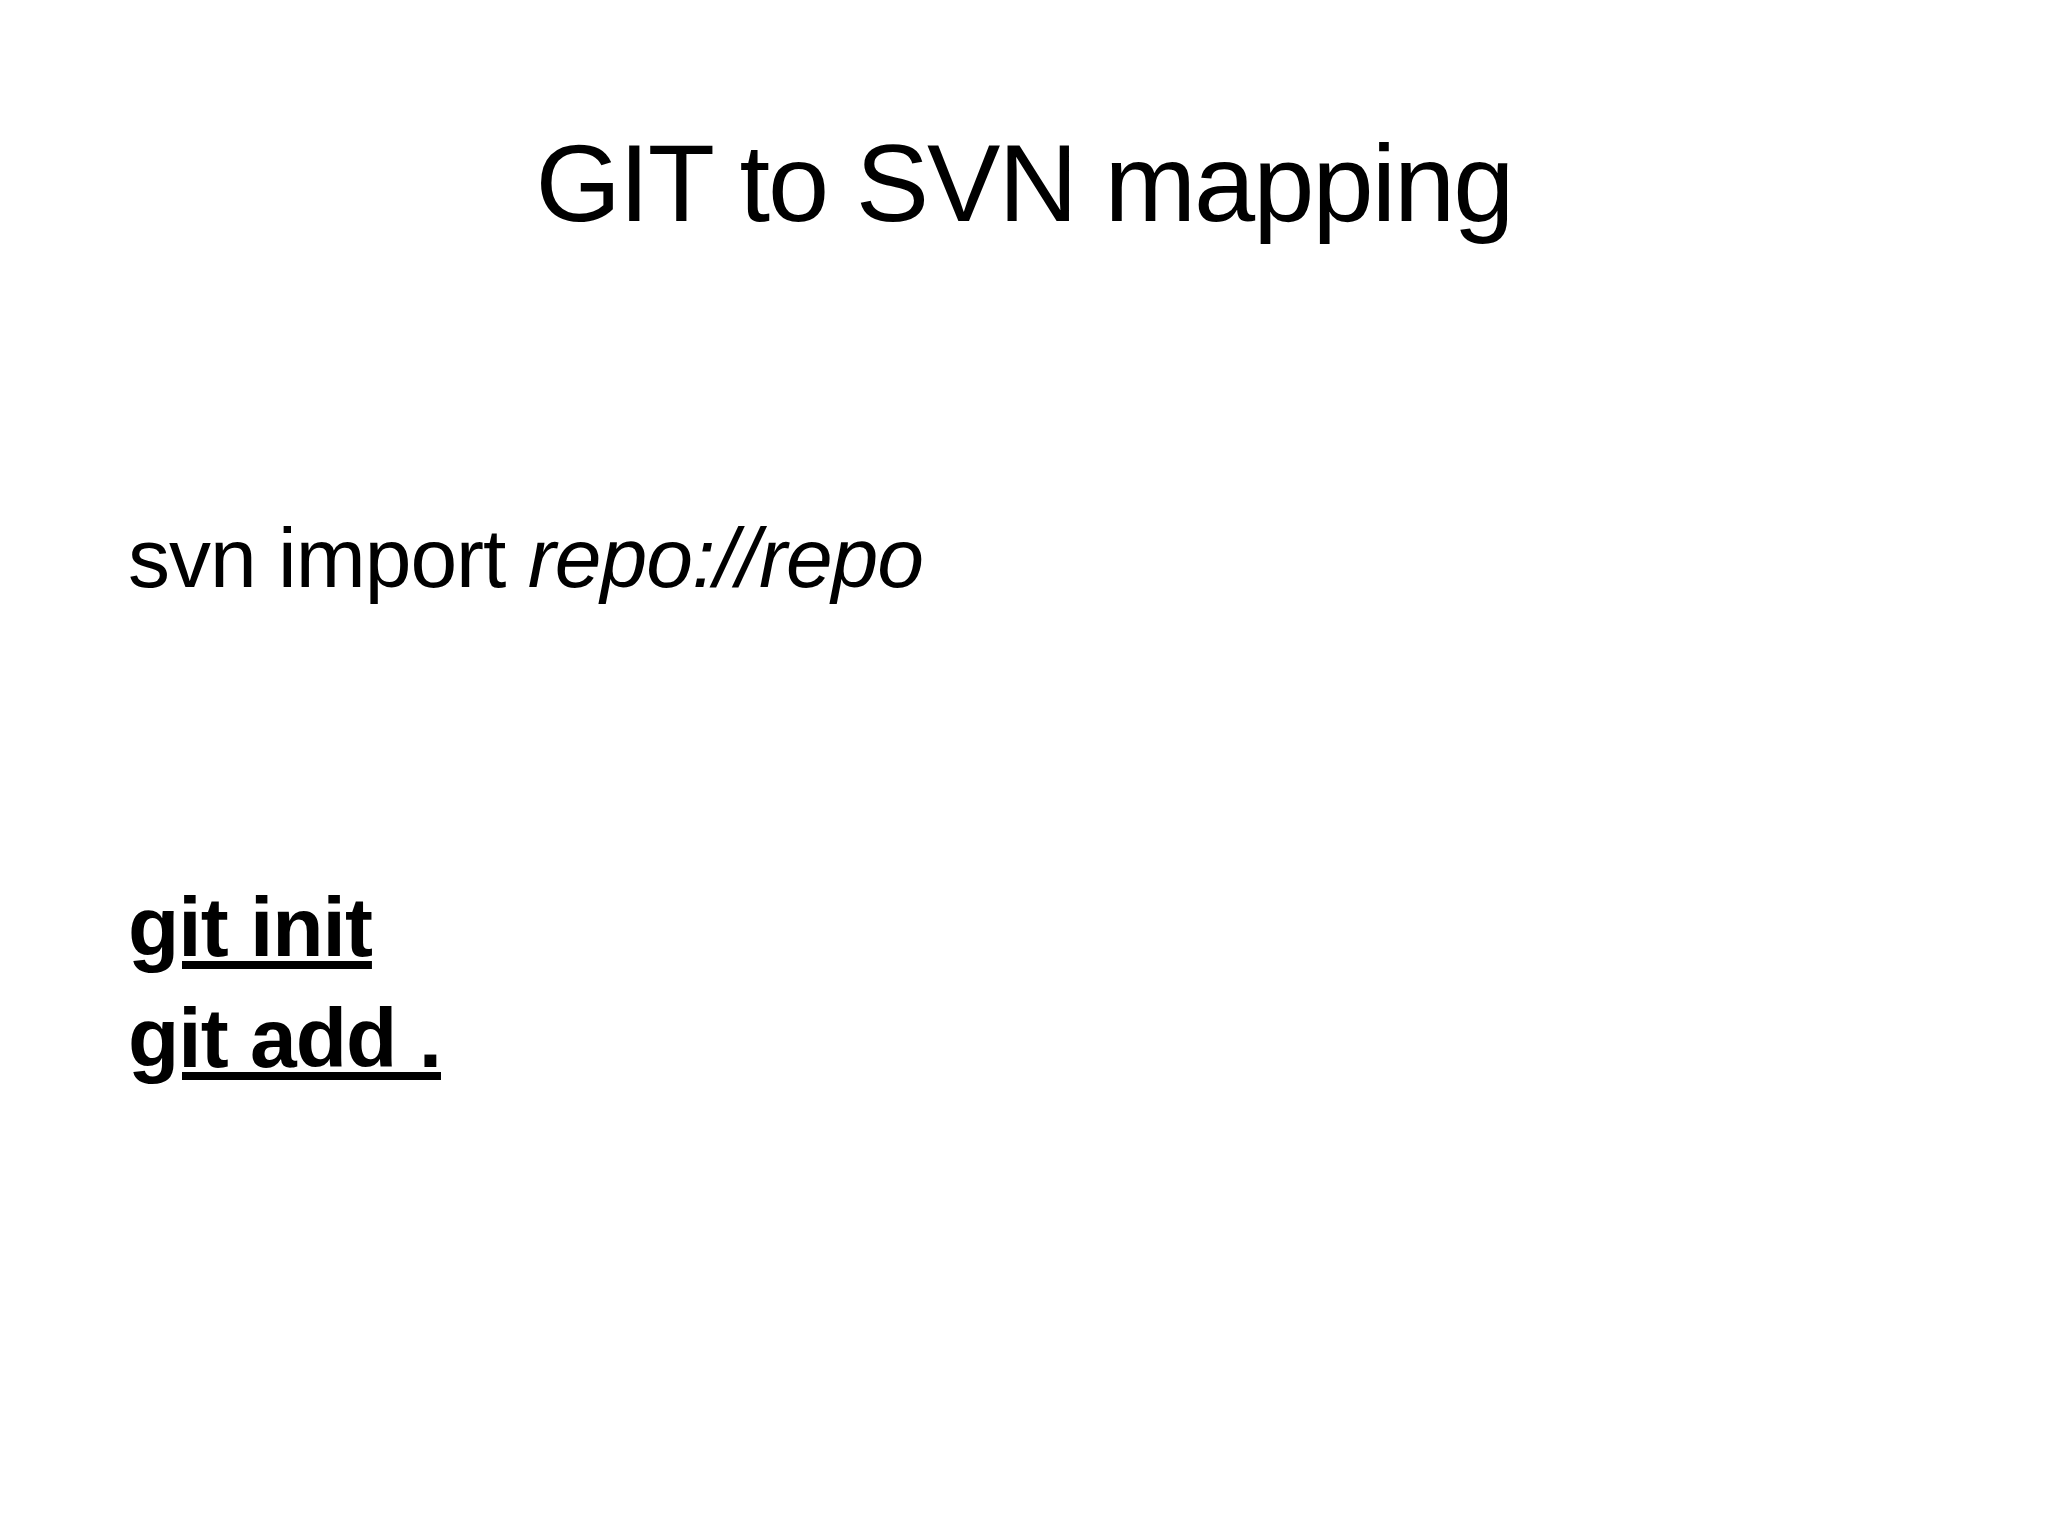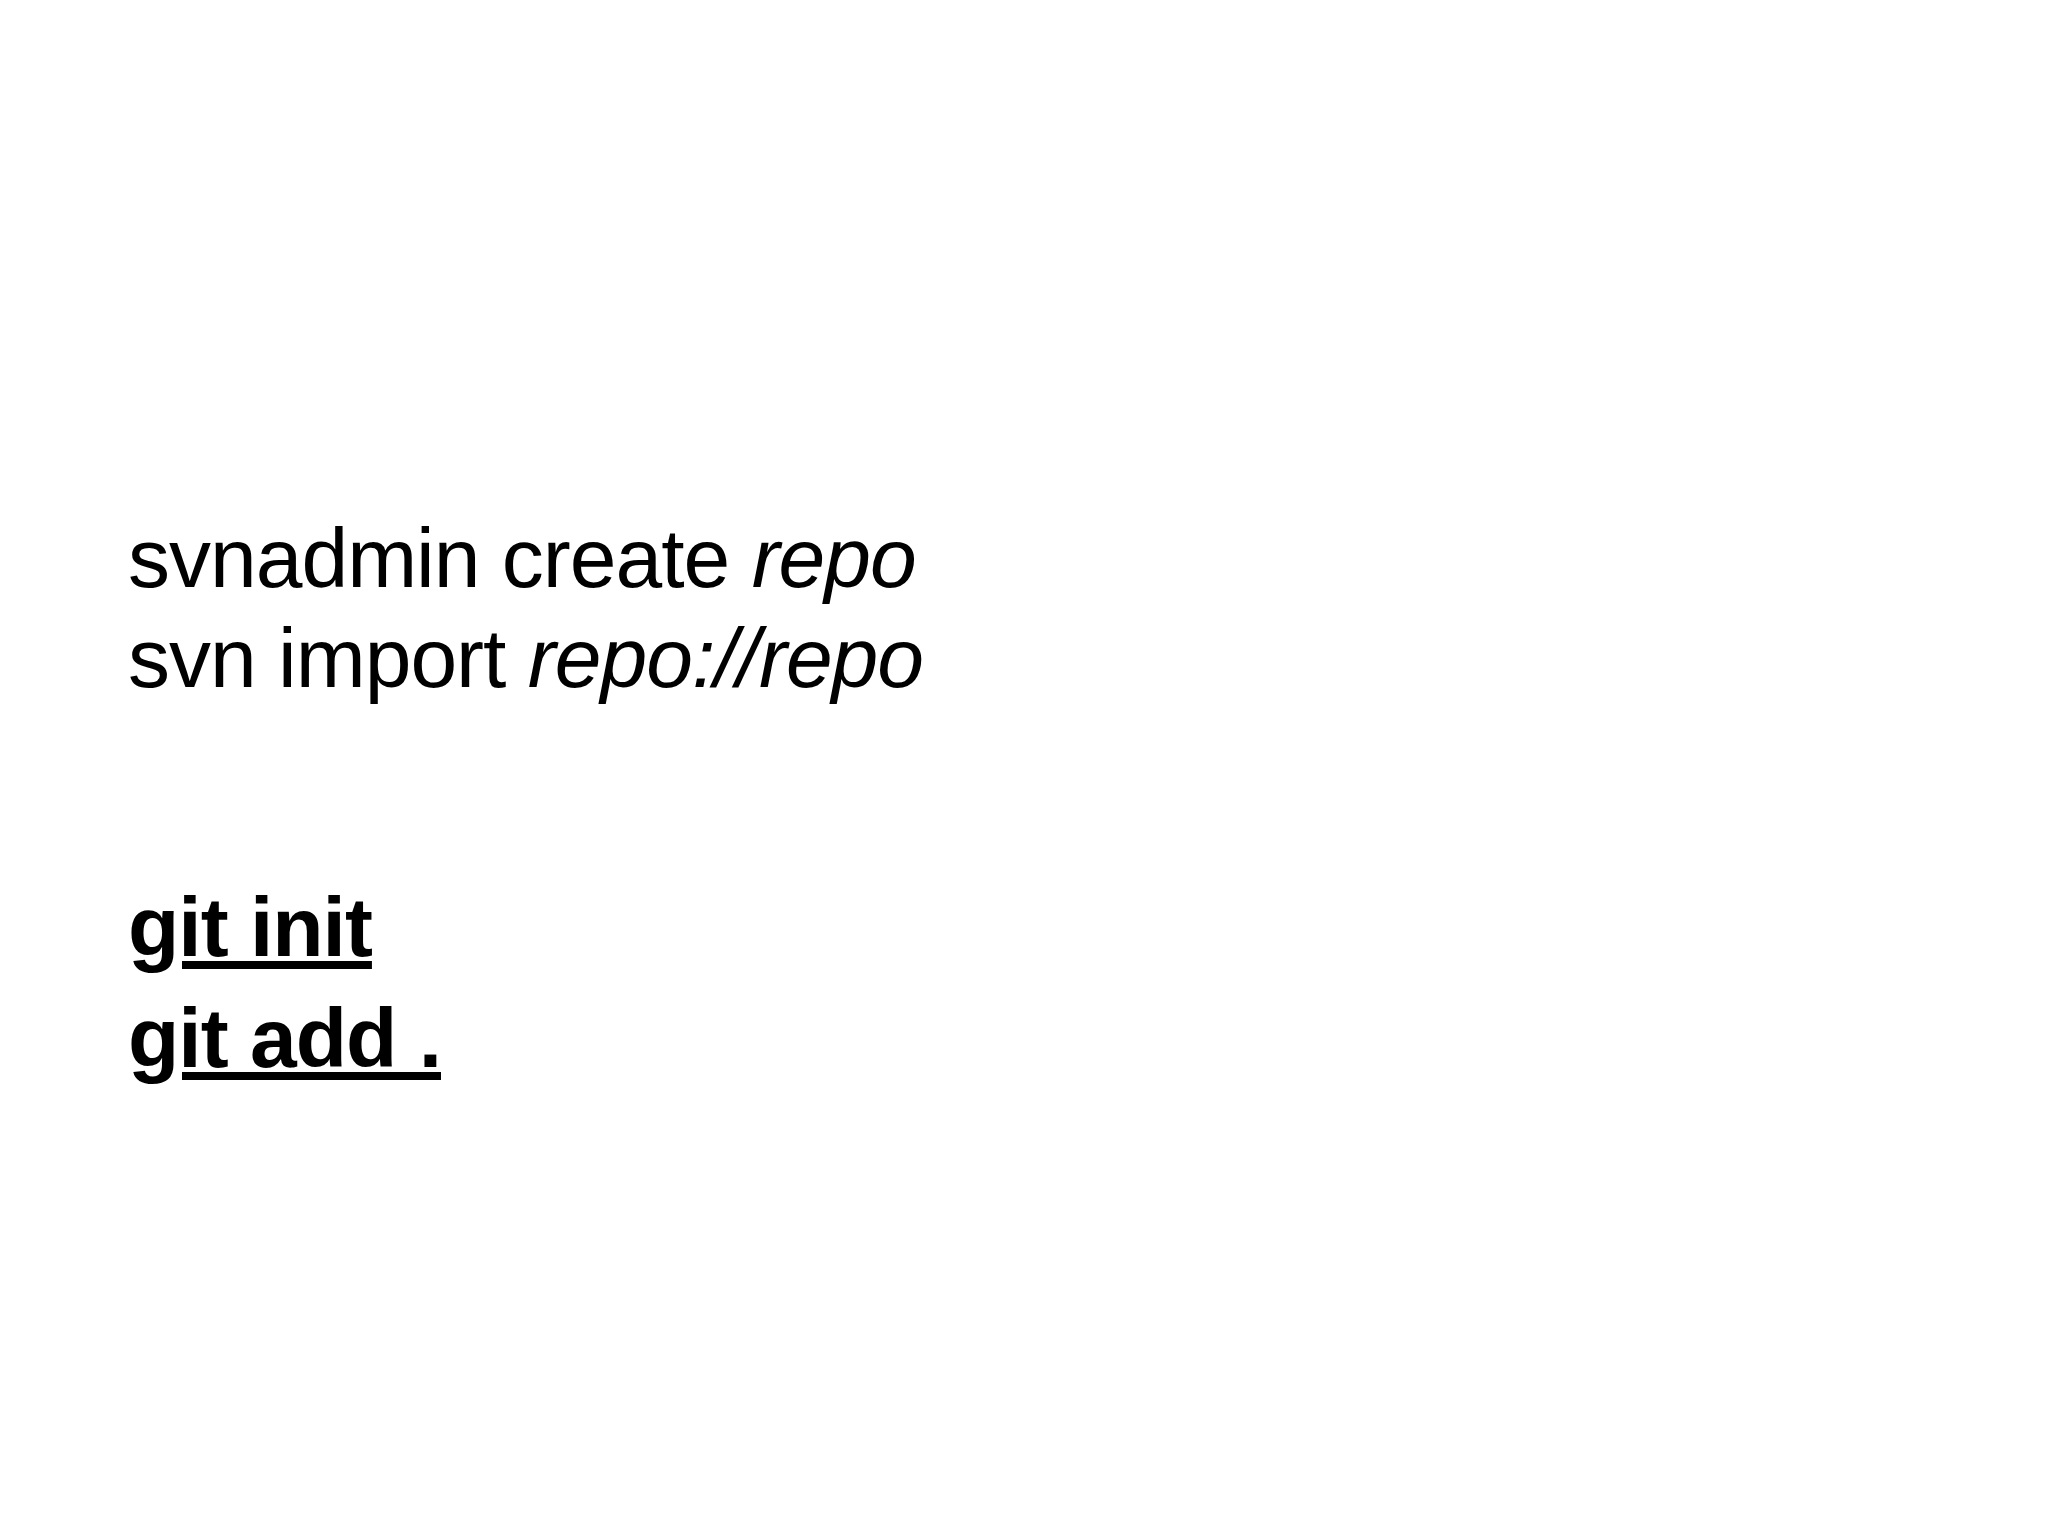--- a/index.html
+++ b/index.html
@@ -60,26 +60,24 @@
   }
   .cmd-arg {
     font-style: italic;
   }
 </style>
 </head>
 <body>
 
 <div class="slide">
 
+  <div class="slide-title">GIT to SVN mapping</div>
 
 
   <div class="body-block svn-block">
-    <div class="cmd-line">
-      <span>svnadmin create </span><span class="cmd-arg">repo</span>
-    </div>
     <div class="cmd-line">
       <span>svn import </span><span class="cmd-arg">repo://repo</span>
     </div>
   </div>
 
   <div class="body-block git-block">
     <div class="cmd-line">git init</div>
     <div class="cmd-line">git add .</div>
   </div>
 

